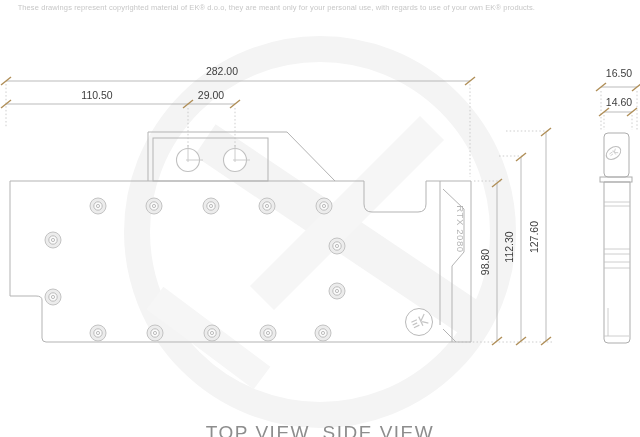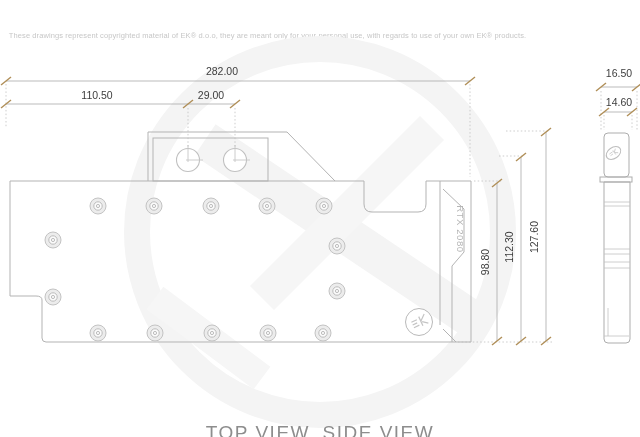--- a/index.html
+++ b/index.html
@@ -3,24 +3,23 @@
 <meta charset="utf-8">
 <style>
   html,body{margin:0;padding:0;}
   body{
     width:640px;height:437px;position:relative;overflow:hidden;
     background:#ffffff;
     font-family:"Liberation Sans", sans-serif;
   }
   .disclaimer{
     position:absolute;top:3px;left:0;width:535px;
-    text-align:center;
+    text-align:right;
     font-size:7.5px;line-height:9.5px;color:#c7c7c7;
     letter-spacing:0.1px;
-    margin-top:28px;
   }
   .drawing-svg{position:absolute;top:0;left:0;}
   .footer-title{
     position:absolute;top:422px;left:0;width:640px;
     text-align:center;
     font-size:19px;color:#8d8d8d;letter-spacing:1.5px;
     font-weight:400;
   }
 </style>
 </head>

